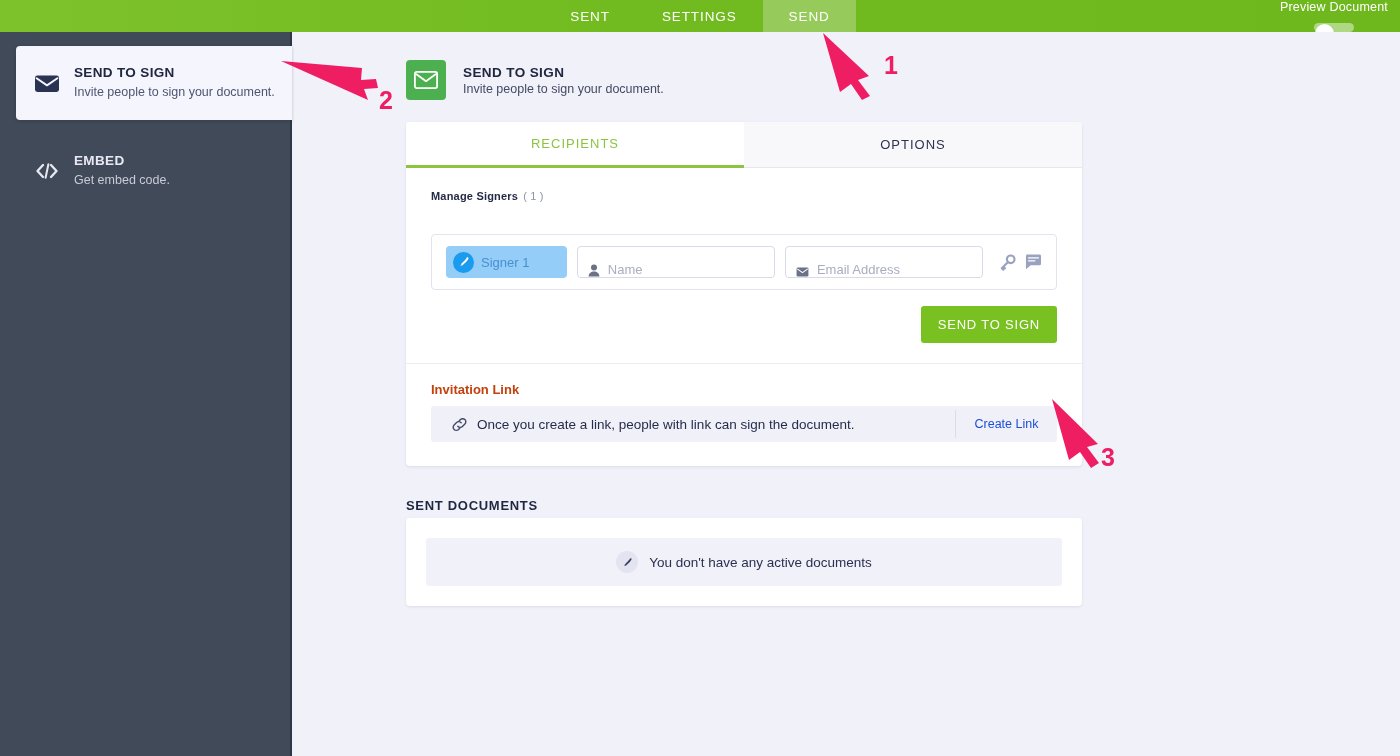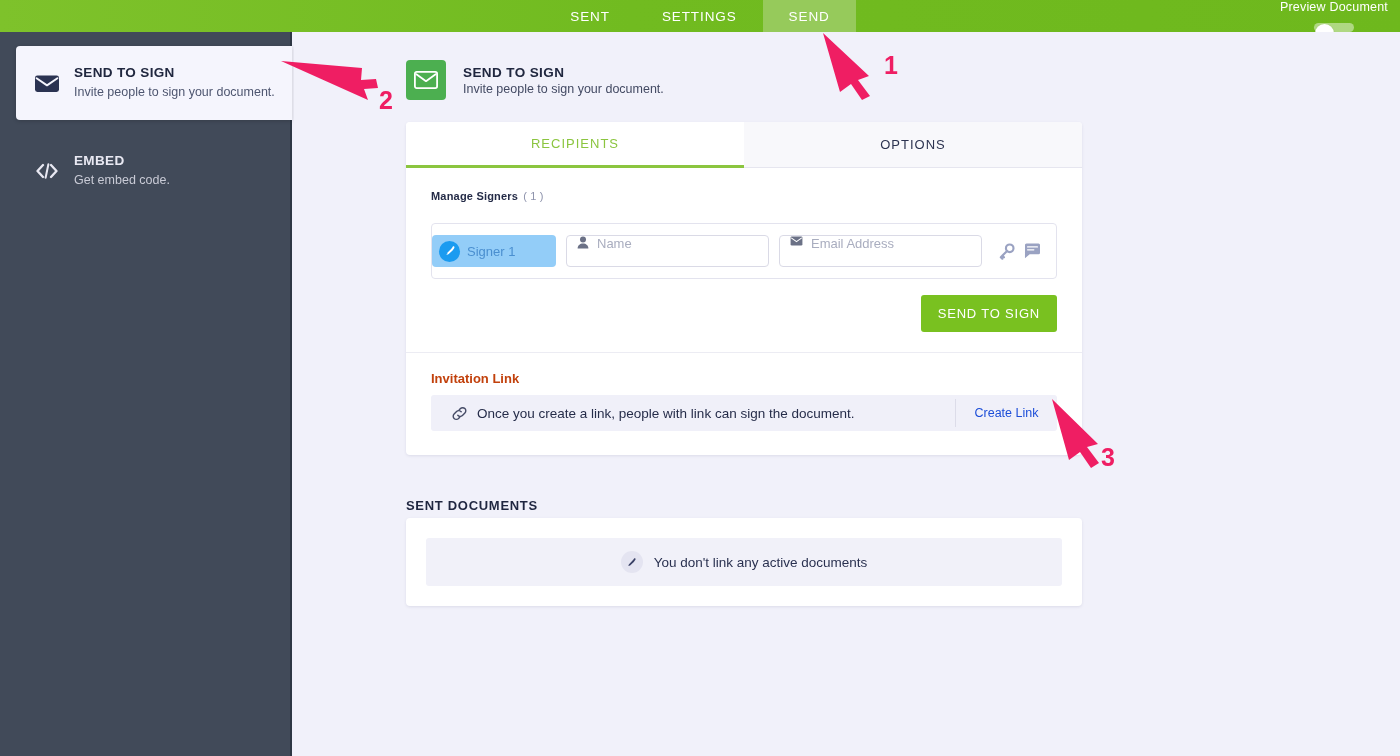--- a/index.html
+++ b/index.html
@@ -109,36 +109,36 @@
   .tab.active {
     background: #ffffff; color: #8bc53f; border-bottom: 3px solid #8bc53f;
   }
   .panel { padding: 22px 25px 0 25px; }
   .panel-title {
     font-size: 11px; font-weight: bold; color: #242b47; letter-spacing: .2px;
   }
   .panel-title .count { color: #8e93ac; font-weight: normal; margin-left: 5px; }
 
   .signer-box {
-    margin-top: 21px; border: 1px solid #e3e3ee; border-radius: 4px;
-    padding: 11px 0; display: flex; align-items: center; gap: 10px;
+    margin-top: 32px; border: 1px solid #e3e3ee; border-radius: 4px;
+    padding: 11px 14px; display: flex; align-items: center; gap: 10px;
   }
   .signer-chip {
     width: 124px; height: 32px; border-radius: 4px; background: #93cdf8;
     display: flex; align-items: center; gap: 7px; padding-left: 7px;
     cursor: pointer;
   }
   .chip-circle {
     width: 21px; height: 21px; border-radius: 50%; background: #1b9bf0;
     display: flex; align-items: center; justify-content: center;
   }
   .chip-label { font-size: 13px; color: #4a8fd0; }
   .field {
     height: 32px; border: 1px solid #dadae6; border-radius: 4px; background: #fff;
-    display: flex; align-items: flex-start; gap: 8px; padding: 0 10px;
+    display: flex; align-items: flex-end; gap: 8px; padding: 0 10px;
   }
   .field.name { width: 203px; }
   .field.email { width: 203px; }
   .field input {
     border: none; outline: none; font-size: 13px; color: #3a4060;
     font-family: "Liberation Sans", sans-serif; width: 100%; background: transparent;
   }
   .field input::placeholder { color: #a9adbf; }
   .field .f-icon { color: #6b7186; display: flex; flex: 0 0 auto; }
   .row-actions { display: flex; align-items: center; gap: 9px; margin-left: 6px; }
@@ -343,21 +343,21 @@
     </div>
 
     <div class="sent-title">SENT DOCUMENTS</div>
     <div class="sent-card">
       <div class="sent-inner">
         <span class="sent-badge">
           <svg width="11" height="11" viewBox="0 0 14 14" aria-hidden="true">
             <path d="M10.3 1.8c.8-.8 2-.2 1.9.9-.1 1-1 2.4-2.2 3.6L5.2 10.9 3 11.6l.6-2.2 4.7-4.8c.9-.9 1.6-1.9 2-2.8z" fill="#3a4166"></path>
           </svg>
         </span>
-        <span class="sent-text">You don't link any active documents</span>
+        <span class="sent-text">You don't have any active documents</span>
       </div>
     </div>
 
   </div>
 
   <svg class="anno" style="left:0;top:0;width:1400px;height:756px;" aria-hidden="true">
 
     <g>
       <path d="M823 33 L869 76 L858 80 L870 96 L862 100 L851 84 L840 92 Z" fill="#ef1e63"></path>
     </g>

